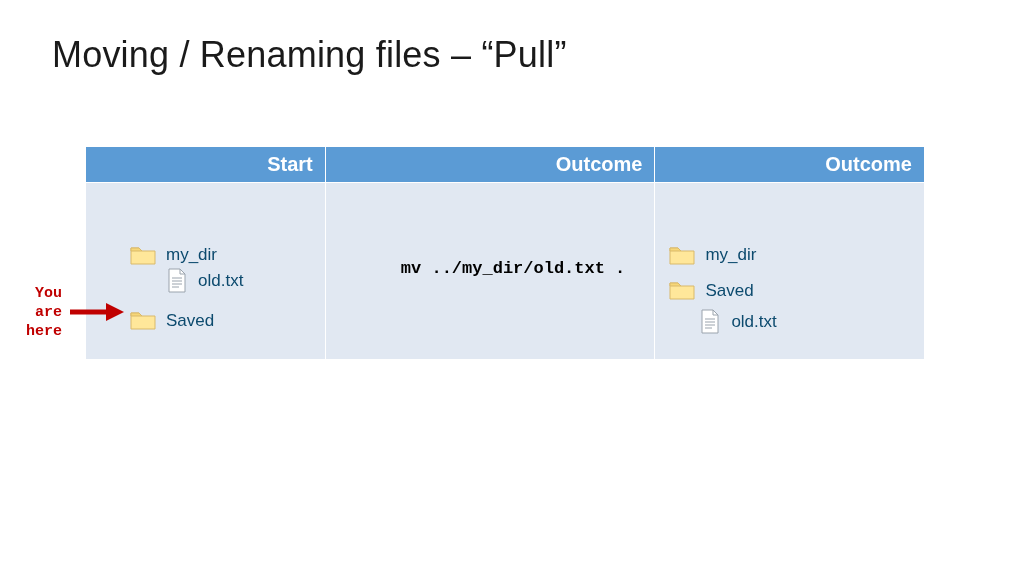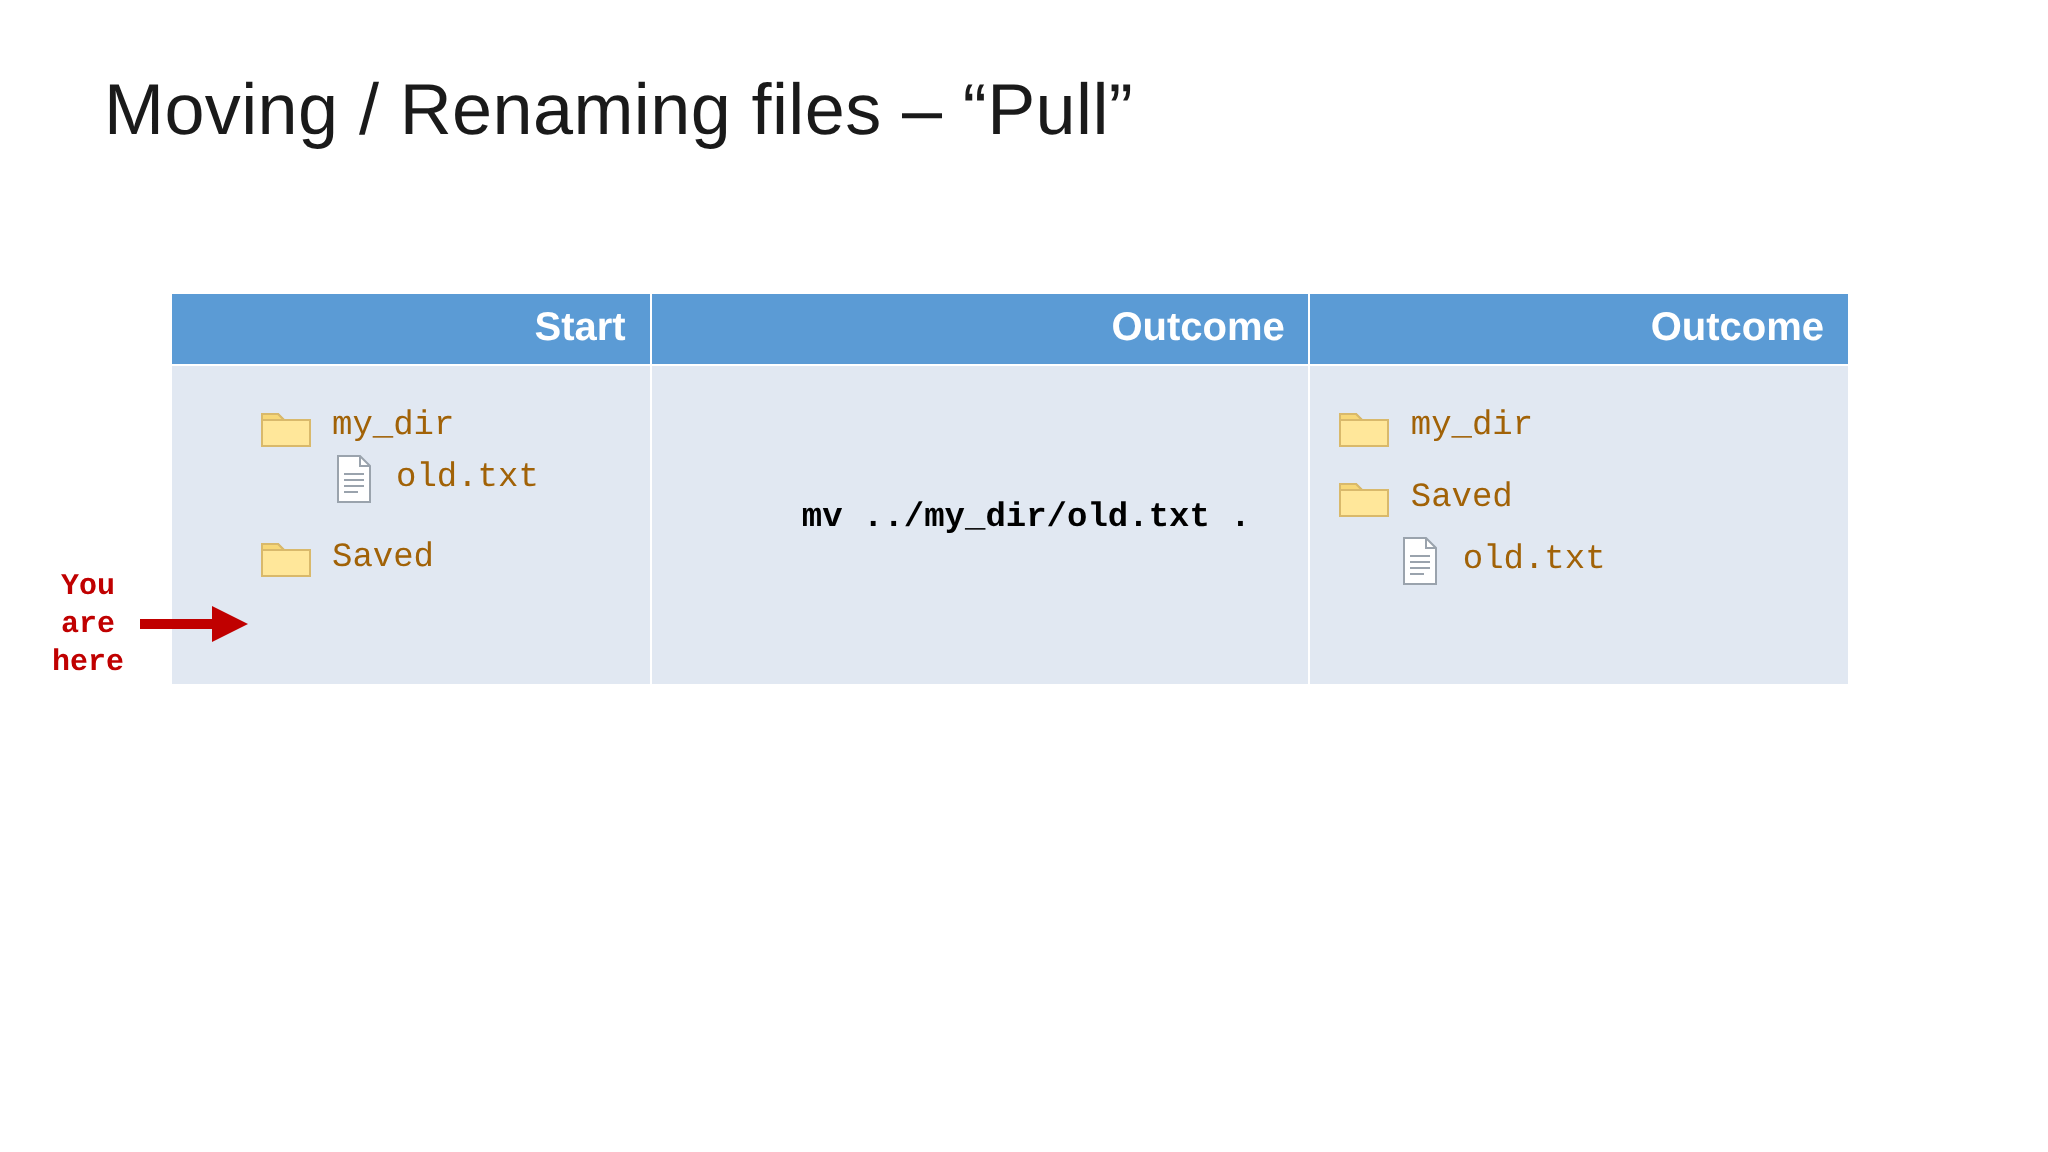--- a/index.html
+++ b/index.html
@@ -2,30 +2,30 @@
 <html><head>
 <meta charset="utf-8">
 <style>
   * { margin: 0; padding: 0; box-sizing: border-box; }
   html, body { width: 1024px; height: 576px; background: #fff; font-family: "Segoe UI", Arial, sans-serif; }
   .slide { position: relative; width: 1024px; height: 576px; }
   .title { position: absolute; left: 52px; top: 34px; font-size: 36px; color: #1a1a1a; font-weight: 400; letter-spacing: 0.2px; }
   .table { position: absolute; left: 85px; top: 146px; width: 840px; border-collapse: collapse; }
   .table th { background: #5b9bd5; color: #fff; font-weight: 600; font-size: 20px; text-align: right; padding: 6px 12px; border: 1px solid #fff; }
   .table td { background: #e1e8f2; border: 1px solid #fff; vertical-align: top; padding: 18px 14px 24px 14px; height: 160px; }
-  .tree { font-family: Liberation Mono, monospace; font-size: 17px; color: #a16207; line-height: 1.5; }
+  .tree { font-family: Liberation Sans, sans-serif; font-size: 17px; color: #0c4a6e; line-height: 1.5; margin-top: 41px; }
   .node { display: flex; align-items: center; white-space: nowrap; }
   .indent1 { margin-left: 30px; }
   .indent2 { margin-left: 66px; }
   .icon { display: inline-block; margin-right: 10px; }
   .folder-ic svg, .file-ic svg { display: block; }
   .spacer { height: 14px; }
   .cmd-cell { text-align: center; vertical-align: middle !important; }
   .cmd { font-family: "Courier New", monospace; font-size: 17px; font-weight: bold; color: #000; margin-left: 46px; }
-  .you-here { position: absolute; left: 26px; top: 285px; font-family: "Courier New", monospace; font-size: 15px; font-weight: bold; color: #c00000; line-height: 1.25; text-align: center; }
+  .you-here { position: absolute; left: 26px; top: 285px; font-family: "Courier New", monospace; font-size: 15px; font-weight: bold; color: #c00000; line-height: 1.25; text-align: right; }
   .arrow { position: absolute; left: 68px; top: 300px; }
 </style>
 </head>
 <body>
 
 <div class="slide">
 
   <div class="title">Moving / Renaming files – “Pull”</div>
 
   <table class="table">

